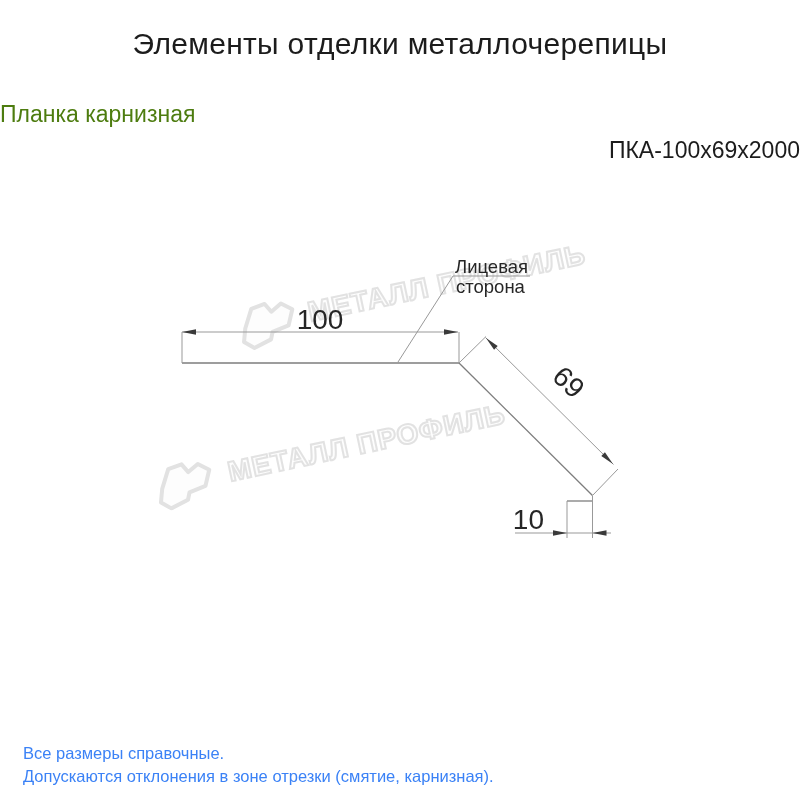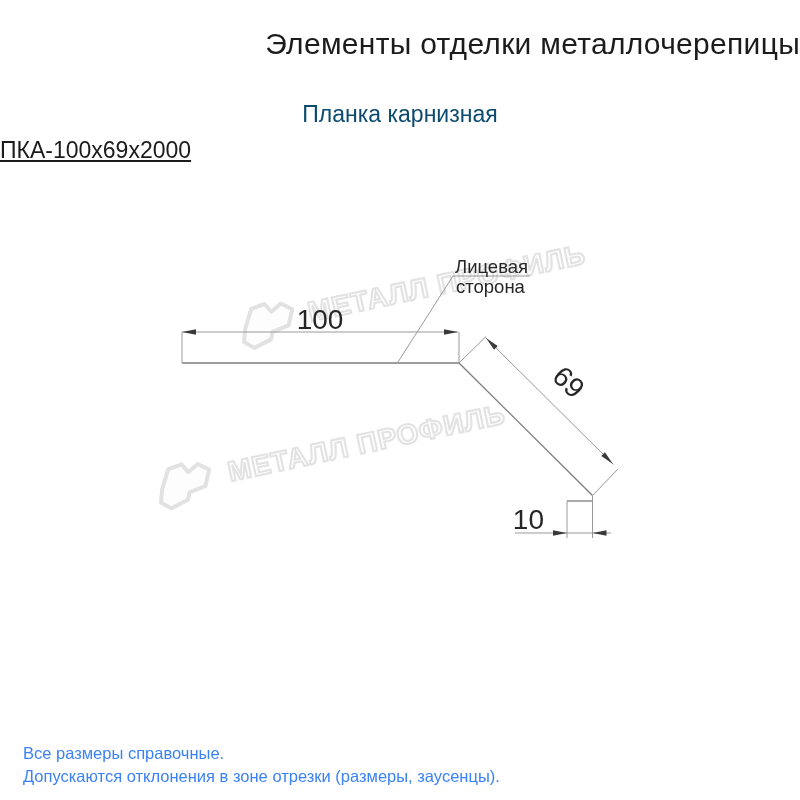--- a/index.html
+++ b/index.html
@@ -2,29 +2,29 @@
 <html><head>
 <meta charset="utf-8">
 <style>
   html,body{margin:0;padding:0;}
   body{
     width:800px;height:800px;background:#ffffff;position:relative;overflow:hidden;
     font-family:"Liberation Sans","DejaVu Sans",sans-serif;color:#1f1f1f;
   }
   .page-title{
     position:absolute;left:0;right:0;top:27px;margin:0;
-    text-align:right;font-size:30px;font-weight:400;letter-spacing:.3px;color:#1c1c1c;
+    text-align:center;font-size:30px;font-weight:400;letter-spacing:.3px;color:#1c1c1c;
   }
   .product-name{
     position:absolute;left:0;right:0;top:101px;margin:0;
-    text-align:center;font-size:23px;font-weight:400;color:#0c4a6e;
+    font-size:23px;font-weight:400;color:#4d7c0f;
   }
   .product-sku{
     position:absolute;left:0;right:0;top:137px;margin:0;
-    text-align:left;font-size:23px;font-weight:400;color:#1c1c1c;text-decoration:underline;
+    text-align:right;font-size:23px;font-weight:400;color:#1c1c1c;
   }
   .watermark{
     position:absolute;display:flex;align-items:center;gap:10px;
     transform:rotate(-12deg);transform-origin:0 50%;z-index:1;pointer-events:none;
   }
   .watermark.upper{left:238px;top:302px;height:52px;}
   .watermark.lower{left:152px;top:463px;height:52px;}
   .wm-text{
     font-weight:bold;font-size:28px;letter-spacing:1px;white-space:nowrap;
     color:#fdfdfd;-webkit-text-stroke:2px #e2e2e2;
@@ -99,14 +99,14 @@
 
   <g>
     <polyline class="thin" points="398,362 453,276 530,276"></polyline>
     <text class="lbl" x="455" y="273">Лицевая</text>
     <text class="lbl" x="456" y="293">сторона</text>
   </g>
 </svg>
 
 <div class="footer-note">
   <div>Все размеры справочные.</div>
-  <div>Допускаются отклонения в зоне отрезки (размеры, заусенцы).</div>
+  <div>Допускаются отклонения в зоне отрезки (смятие, карнизная).</div>
 </div>
 
 </body></html>

